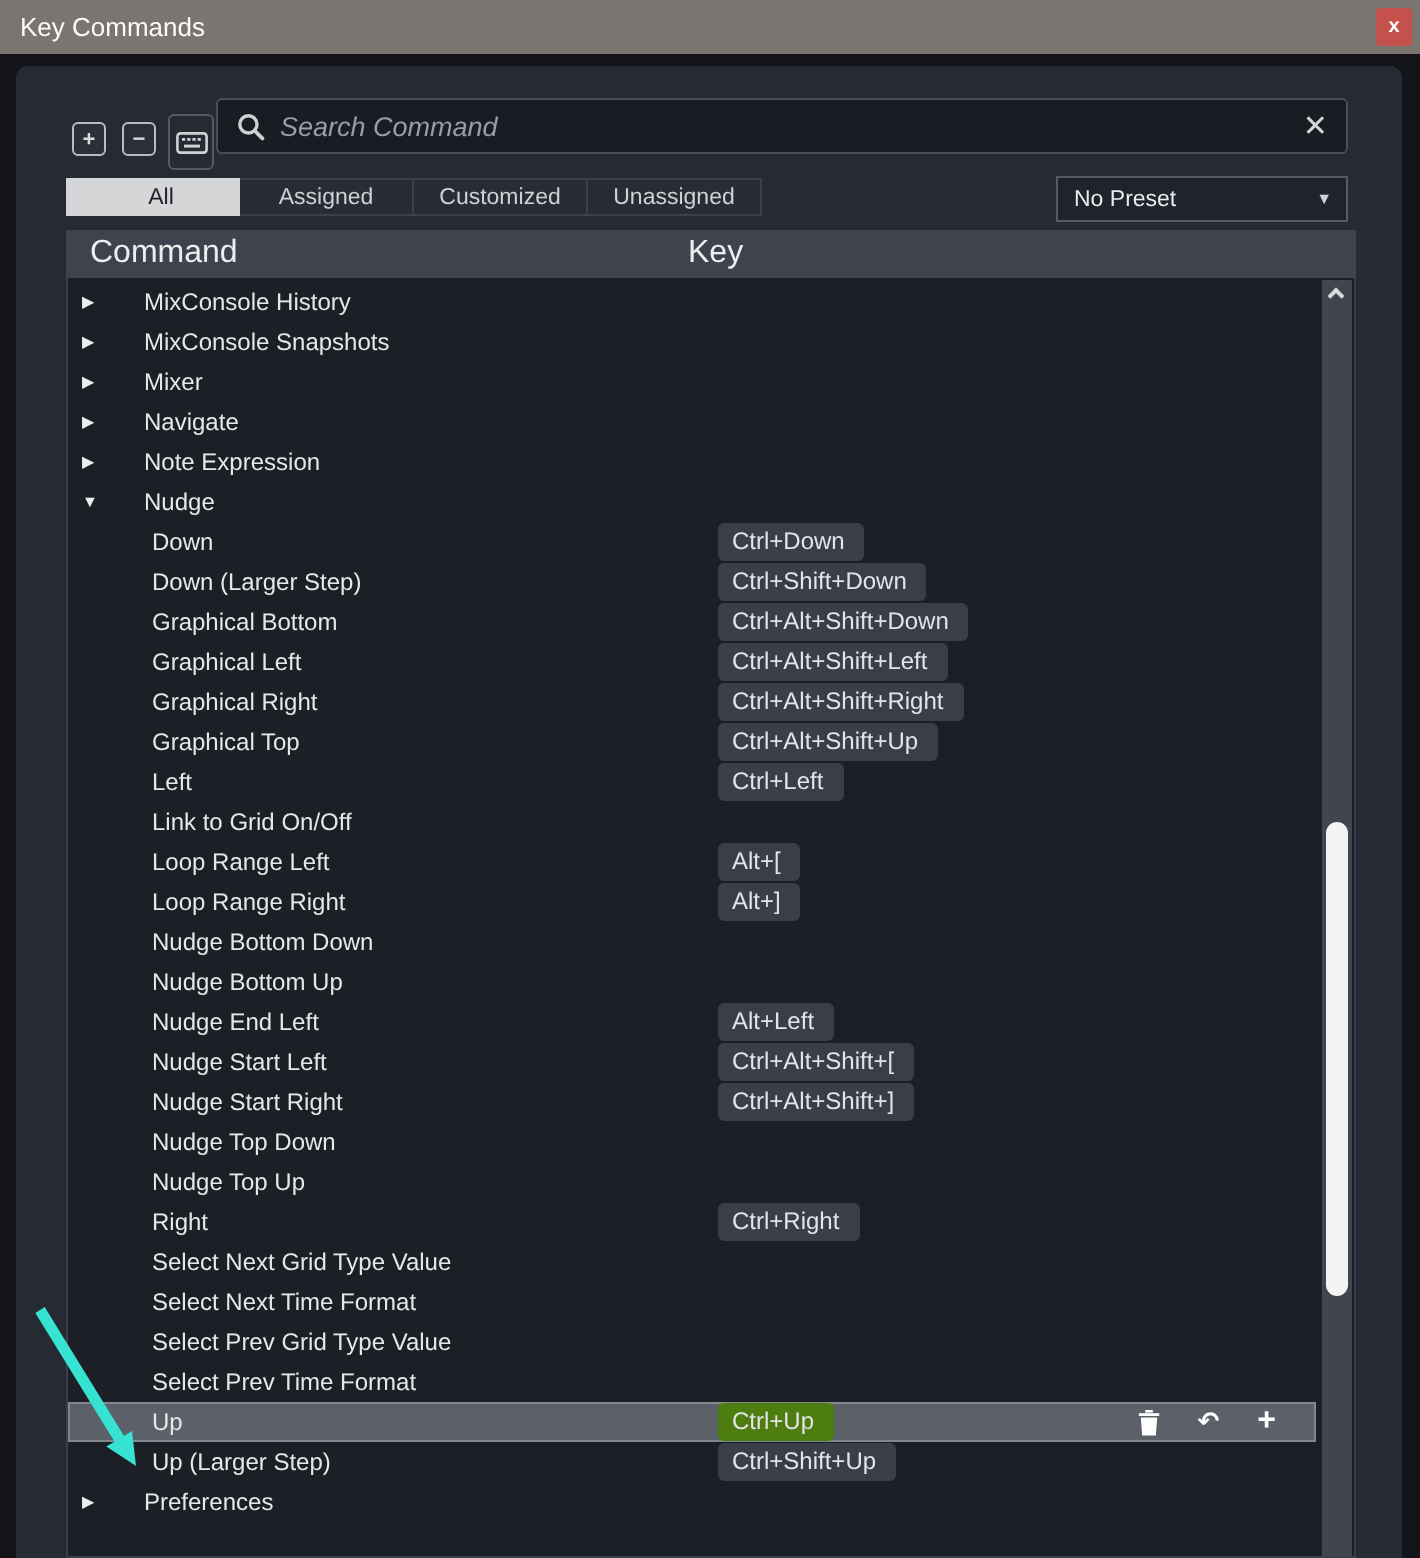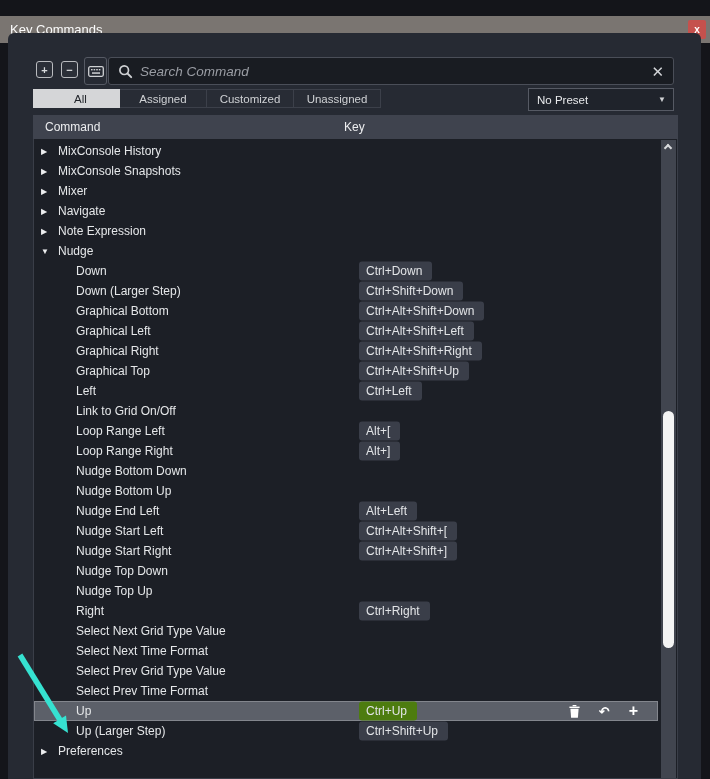--- a/index.html
+++ b/index.html
@@ -5,21 +5,21 @@
   * { margin:0; padding:0; box-sizing:border-box; }
   html,body { width:710px; height:779px; overflow:hidden; }
   body {
     background:#14151a;
     font-family:"Liberation Sans", sans-serif;
     position:relative;
     color:#e5e7e9;
   }
   
   .titlebar{
-    position:absolute; left:0; top:16px; width:710px; height:27px;
+    position:absolute; left:0; top:0; width:710px; height:27px;
     background:#7a7571; display:flex; align-items:center;
   }
   .titlebar .title{ margin-left:10px; font-size:13px; color:#fbfbfb; }
   .close-btn{
     position:absolute; right:4px; top:4px; width:18px; height:19px;
     background:#c5514d; border-radius:2px; display:flex; align-items:center; justify-content:center;
     color:#fff; font-size:10px; font-weight:bold; cursor:default;
   }
   
   .dialog{
@@ -35,21 +35,21 @@
     background:#2b2f38;
   }
   .tool-icon.i1{ left:28px; }
   .tool-icon.i2{ left:53px; }
   .kb-box{
     position:absolute; left:76px; top:24px; width:23px; height:28px;
     border:1px solid #565a64; border-radius:3px; background:#262a33;
     display:flex; align-items:center; justify-content:center;
   }
   .search-field{
-    position:absolute; left:100px; top:24px; width:566px; height:28px;
+    position:absolute; left:100px; top:16px; width:566px; height:28px;
     background:#191c22; border:1px solid #4a4e58; border-radius:3px;
     display:flex; align-items:center;
   }
   .search-field .mag{ margin-left:9px; display:flex; }
   .search-field .placeholder{
     margin-left:7px; font-style:italic; font-size:13.5px; color:#9a9da4; flex:1;
   }
   .search-field .clear{
     margin-right:9px; color:#d3d5d8; font-size:15px; line-height:1; cursor:default;
   }
@@ -67,38 +67,38 @@
     position:absolute; left:520px; top:55px; width:146px; height:23px;
     background:#1f232b; border:1px solid #565a64;
     display:flex; align-items:center; font-size:11.5px; color:#e8eaec;
     padding-left:8px; cursor:default;
   }
   .preset .dd-arrow{ position:absolute; right:7px; font-size:8px; color:#cfd1d4; }
   
   .table{ position:absolute; left:25px; top:82px; width:645px; height:664px; }
   .thead{
     height:24px; background:#3f434e; display:flex; align-items:center;
-    font-size:12px; color:#edeef0;
+    font-size:16px; color:#edeef0;
   }
   .thead .col-cmd{ margin-left:12px; }
   .thead .col-key{ position:absolute; left:311px; }
   .tlist{
     position:absolute; left:0; top:24px; right:0; bottom:0;
     background:#1c1f26; border:1px solid #3a3e48; border-top:none;
     padding-top:2px; overflow:hidden;
   }
   .row{
     position:relative; height:20px; margin-right:19px;
     display:flex; align-items:center; font-size:12px; color:#e5e7e9; cursor:default;
   }
   .row .tri{
     position:absolute; left:7px; top:50%; transform:translateY(-50%);
     font-size:8px; color:#eceeef; width:14px;
   }
-  .row .lbl.group{ margin-left:24px; }
+  .row .lbl.group{ margin-left:38px; }
   .row .lbl.child{ margin-left:42px; }
   .key-badge{
     position:absolute; left:325px; top:50%; transform:translateY(-50%);
     background:#3a3e49; color:#e2e4e7; font-size:12px;
     padding:2px 10px 3px 7px; border-radius:3px; white-space:nowrap;
   }
   .row.selected{
     background:#5c6069; box-shadow:inset 0 0 0 1px #83868d;
   }
   .row.selected .key-badge{ background:#4d7c0f; }

